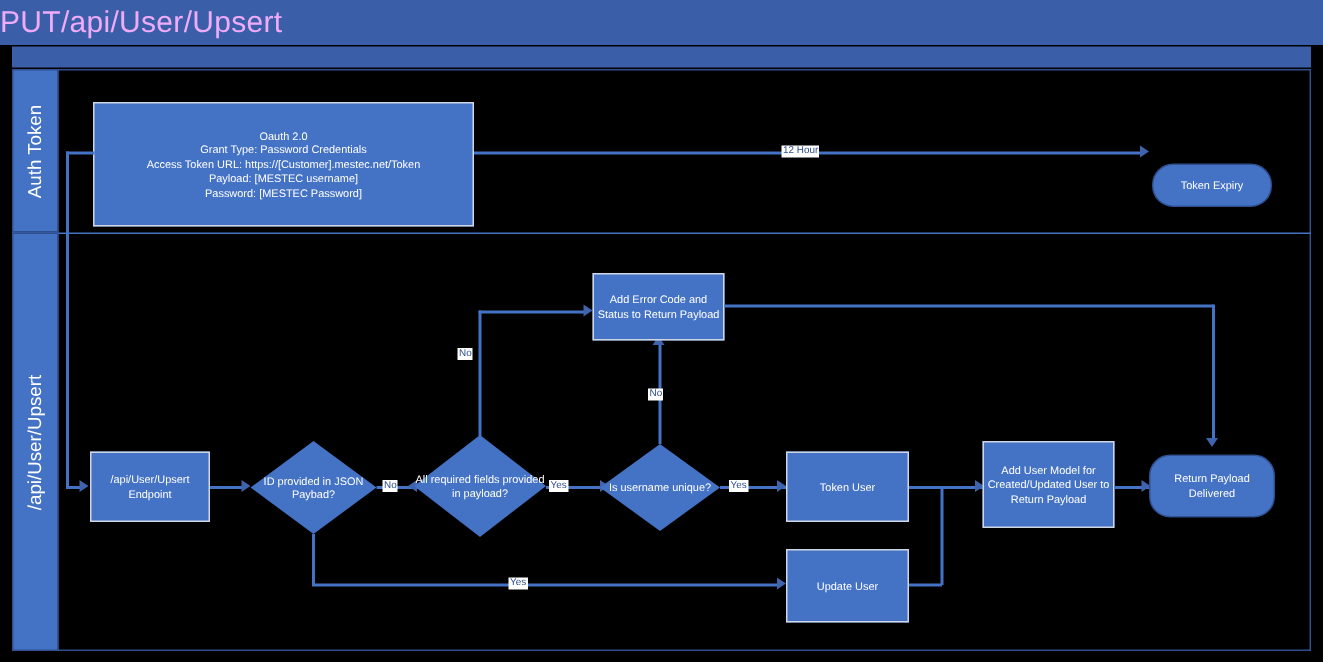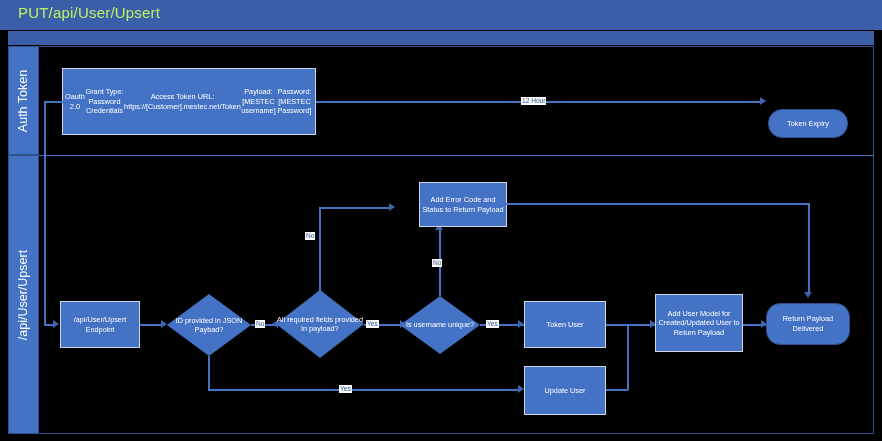--- a/index.html
+++ b/index.html
@@ -1,21 +1,21 @@
 <!DOCTYPE html>
 <html><head>
 <meta charset="utf-8">
 <style>
   html,body{margin:0;padding:0;background:#000;}
   body{width:882px;height:441px;overflow:hidden;font-family:"Liberation Sans",sans-serif;}
   #stage{position:relative;width:882px;height:441px;background:#000;}
 
   
   .titlebar{position:absolute;left:0;top:0;width:882px;height:30px;background:#3a5fa8;}
-  .titlebar .t{position:absolute;left:18px;top:4px;font-size:15px;color:#bef264;letter-spacing:.2px;}
+  .titlebar .t{position:absolute;left:0;top:4px;font-size:20px;color:#f0abfc;letter-spacing:.2px;}
   .titlestrip{position:absolute;left:8px;top:31px;width:866px;height:14px;background:#3a5fa8;}
 
   
   .poolframe{position:absolute;left:8px;top:46px;width:866px;height:388px;border:1.5px solid #2f4f8f;box-sizing:border-box;background:#000;}
 
   
   .lanehdr{position:absolute;background:#4472c4;border:1px solid #2f4f8f;box-sizing:border-box;
            display:flex;align-items:center;justify-content:center;}
   .lanehdr .lbl{transform:rotate(-90deg);white-space:nowrap;color:#fff;font-size:12.5px;text-align:center;line-height:14px;}
   #lane-auth{left:8px;top:46px;width:31px;height:109px;}
@@ -59,21 +59,21 @@
   <div class="poolframe"></div>
   <div class="lanedivider"></div>
 
   <div class="lanehdr" id="lane-auth">
     <div class="lbl">Auth Token</div>
   </div>
   <div class="lanehdr" id="lane-api">
     <div class="lbl">/api/User/Upsert</div>
   </div>
 
-  <div class="node" id="n-oauth" style="left:62px;top:68px;width:254px;height:67px;flex-direction:row;">
+  <div class="node" id="n-oauth" style="left:62px;top:68px;width:254px;height:83px;flex-direction:column;">
     <div>Oauth 2.0</div>
     <div>Grant Type: Password Credentials</div>
     <div>Access Token URL: https://[Customer].mestec.net/Token</div>
     <div>Payload: [MESTEC username]</div>
     <div>Password: [MESTEC Password]</div>
   </div>
 
   <div class="ln lnh" style="left:316px;top:101px;width:446px;"></div>
   <div class="arr r" style="left:760px;top:97px;"></div>
   <div class="elabel" style="left:521px;top:97px;">12 Hour</div>
@@ -124,21 +124,21 @@
   </div>
 
   <div class="ln lnv" style="left:439px;top:229px;height:67px;"></div>
   <div class="arr u" style="left:435px;top:224px;"></div>
   <div class="elabel" style="left:432px;top:259px;">No</div>
 
   <div class="ln lnh" style="left:480px;top:324px;width:44px;"></div>
   <div class="arr r" style="left:518px;top:320px;"></div>
   <div class="elabel" style="left:486px;top:320px;">Yes</div>
 
-  <div class="node" id="n-error" style="left:395px;top:182px;width:88px;height:45px;margin-left:24px;">Add Error Code and Status to Return Payload</div>
+  <div class="node" id="n-error" style="left:395px;top:182px;width:88px;height:45px;">Add Error Code and Status to Return Payload</div>
 
   <div class="ln lnh" style="left:483px;top:203px;width:326px;"></div>
   <div class="ln lnv" style="left:808px;top:203px;height:90px;"></div>
   <div class="arr d" style="left:804px;top:292px;"></div>
 
   <div class="node" id="n-create" style="left:524px;top:301px;width:82px;height:47px;">Token User</div>
 
   <div class="node" id="n-update" style="left:524px;top:366px;width:82px;height:49px;">Update User</div>
 
   <div class="ln lnh" style="left:606px;top:324px;width:22px;"></div>

